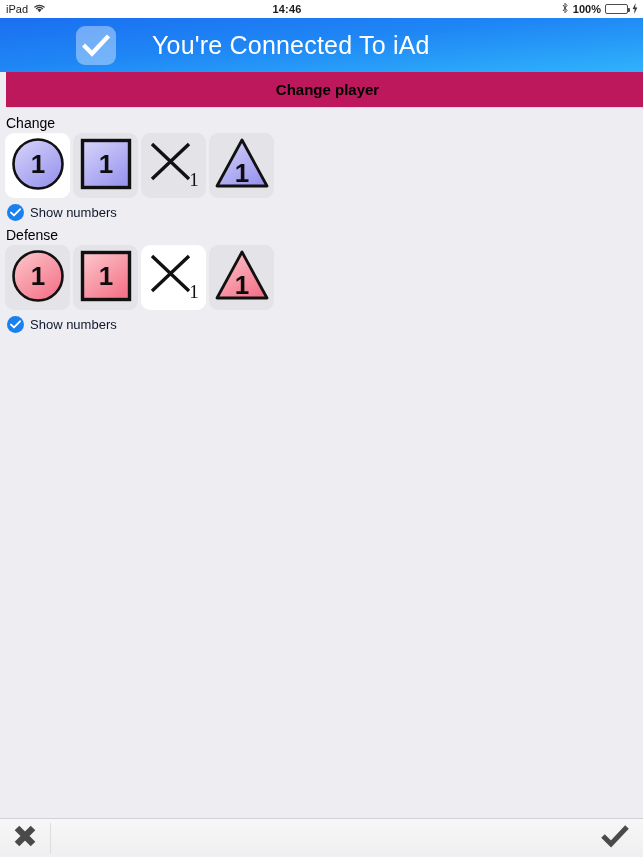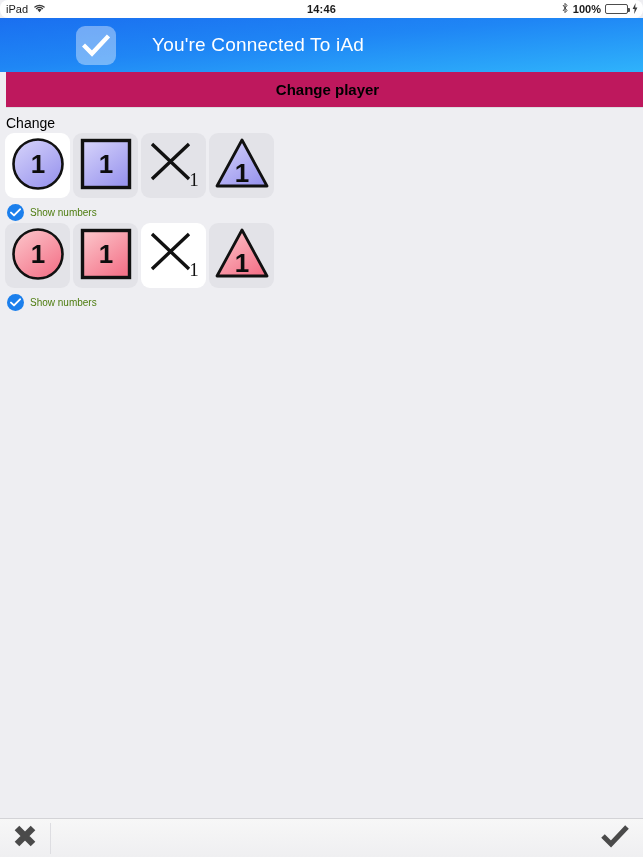--- a/index.html
+++ b/index.html
@@ -10,24 +10,24 @@
     overflow: hidden;
   }
   #app { position: relative; width: 643px; height: 857px; }
 
   
   .statusbar {
     position: absolute; top: 0; left: 0;
     width: 643px; height: 18px;
     background: #ffffff;
     display: flex; align-items: center;
-    font-size: 11px; color: #1b1b1b; border-radius: 8px;
+    font-size: 11px; color: #1b1b1b;
   }
   .sb-left { position: absolute; left: 6px; display: flex; align-items: center; gap: 5px; }
-  .sb-center { position: absolute; left: 0; width: 643px; text-align: center;
+  .sb-center { position: absolute; left: 0; width: 574px; text-align: center;
                font-weight: bold; font-size: 11px; letter-spacing: .2px; }
   .sb-right { position: absolute; right: 5px; display: flex; align-items: center; gap: 4px; }
   .sb-device { font-size: 11px; }
   .batt-pct { font-size: 11px; font-weight: 700; }
   .batt-shell {
     width: 23px; height: 10px; border: 1px solid #4d4d4d;
     border-radius: 2px; padding: 1px; position: relative;
   }
   .batt-fill { height: 100%; background: #4cd551; border-radius: 1px; }
   .batt-cap {
@@ -44,21 +44,21 @@
   }
   .ad-check {
     position: absolute; left: 76px; top: 8px;
     width: 40px; height: 39px; border-radius: 9px;
     background: rgba(255,255,255,0.38);
     display: flex; align-items: center; justify-content: center;
   }
   .ad-text {
     position: absolute; left: 152px; top: 0; height: 54px;
     display: flex; align-items: center;
-    color: #ffffff; font-size: 19px; font-weight: 300;
+    color: #ffffff; font-size: 25px; font-weight: 300;
     letter-spacing: .2px; white-space: nowrap;
   }
   .ad-cta {
     position: absolute; right: 76px; top: 28px;
     transform: translateY(-50%);
     background: #ffffff; color: #3a93e8;
     border-radius: 17px; height: 32px;
     padding: 0 15px;
     display: flex; align-items: center; gap: 6px;
     font-size: 17px; white-space: nowrap;
@@ -94,21 +94,21 @@
   .chk-row {
     display: flex; align-items: center; gap: 6px;
     padding: 6px 0 0 7px;
   }
   .chk-box {
     width: 17px; height: 17px; border-radius: 50%;
     background: #1b7fec; display: flex;
     align-items: center; justify-content: center;
     flex: 0 0 auto;
   }
-  .chk-label { font-size: 10px; color: #4d7c0f; }
+  .chk-label { font-size: 13px; color: #0f172a; }
 
   
   .toolbar {
     position: absolute; bottom: 0; left: 0;
     width: 643px; height: 39px;
     background: linear-gradient(180deg, #f7f7f7 0%, #efeff1 100%);
     border-top: 1px solid #d3d3d7;
     display: flex; align-items: center;
   }
   .tb-left { position: absolute; left: 12px; display: flex; align-items: center; }
@@ -224,20 +224,21 @@
           <div class="chk-row">
             <span class="chk-box">
               <svg width="11" height="9" viewBox="0 0 11 9">
                 <path d="M1 4.6 L4 7.4 L10 1.3" stroke="#fff" stroke-width="1.9" fill="none" stroke-linecap="round" stroke-linejoin="round"></path>
               </svg>
             </span>
             <span class="chk-label">Show numbers</span>
           </div>
         </div>
         <div class="section">
+          <div class="section-label">Defense</div>
           <div class="tiles">
             <div class="tile">
               <span><svg width="58" height="58" viewBox="0 0 58 58">
                   <defs>
                     <linearGradient id="g_defense_0" x1="0" y1="0" x2="0.75" y2="1">
                       <stop offset="0" stop-color="#fcc9cd"></stop>
                       <stop offset="1" stop-color="#f4748a"></stop>
                     </linearGradient>
                   </defs>
                   <circle cx="29" cy="29" r="24.5" fill="url(#g_defense_0)" stroke="#111" stroke-width="2.6"></circle>

